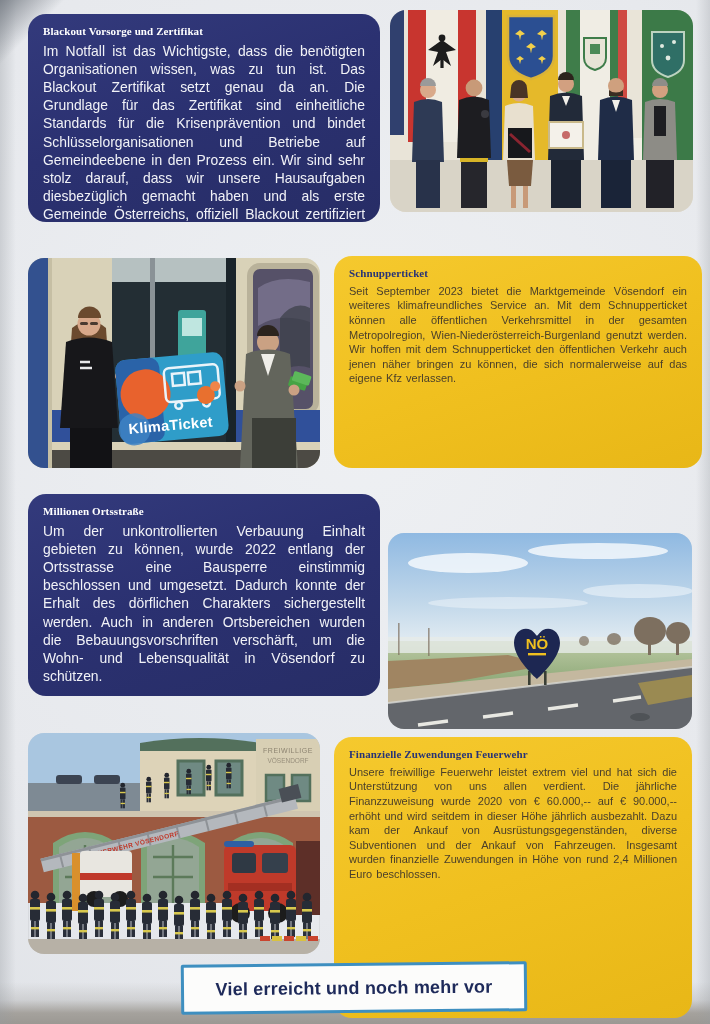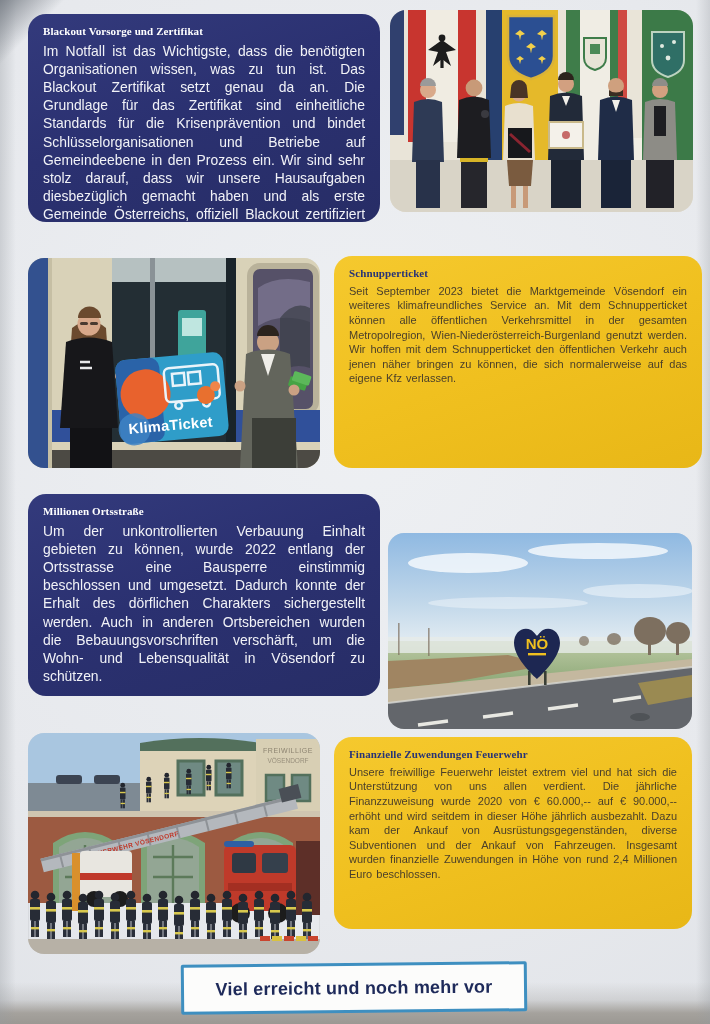--- a/index.html
+++ b/index.html
@@ -400,21 +400,21 @@
       <g>
         <rect x="232" y="203" width="10" height="5" fill="#c9442e"></rect>
           <rect x="244" y="203" width="10" height="5" fill="#d9c23f"></rect>
         <rect x="256" y="203" width="10" height="5" fill="#c9442e"></rect>
           <rect x="268" y="203" width="10" height="5" fill="#d9c23f"></rect>
         <rect x="280" y="203" width="10" height="5" fill="#c9442e"></rect>
       </g>
     </svg>
   </div>
 
-  <div class="card yellow" style="left:334px;top:737px;width:358px;height:192px;">
+  <div class="card yellow" style="left:334px;top:737px;width:358px;height:281px;">
     <h2>Finanzielle Zuwendungen Feuerwehr</h2>
     <p>Unsere freiwillige Feuerwehr leistet extrem viel und hat sich die Unterstützung von uns allen verdient. Die jährliche Finanzzuweisung wurde 2020 von € 60.000,-- auf € 90.000,-- erhöht und wird seitdem in dieser Höhe jährlich ausbezahlt. Dazu kam der Ankauf von Ausrüstungsgegenständen, diverse Subventionen und der Ankauf von Fahrzeugen. Insgesamt wurden finanzielle Zuwendungen in Höhe von rund 2,4 Millionen Euro beschlossen.</p>
   </div>
 
   <div id="motto-button">
     <span>Viel erreicht und noch mehr vor</span>
   </div>
 
 </div>
 

